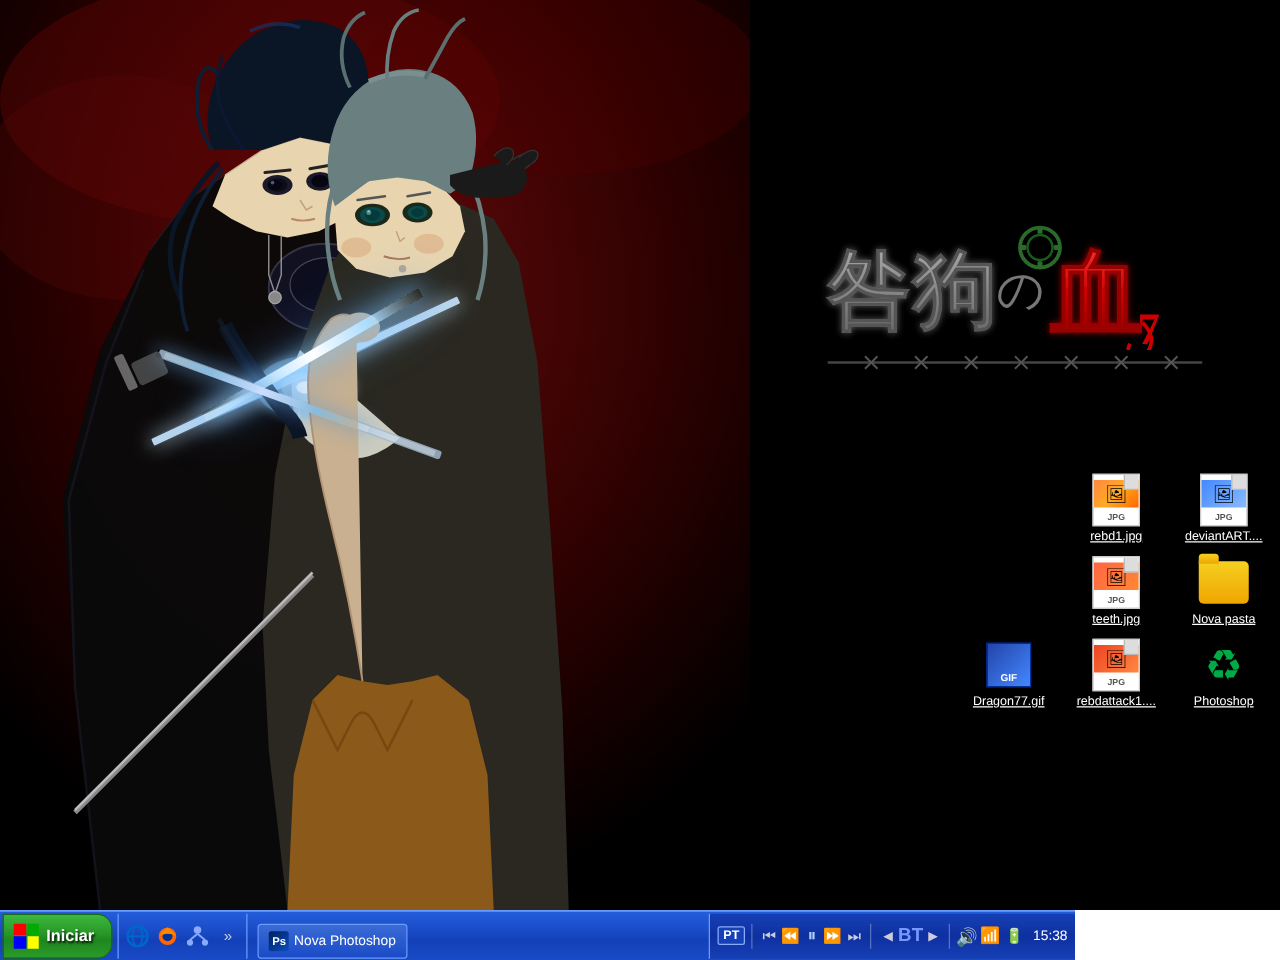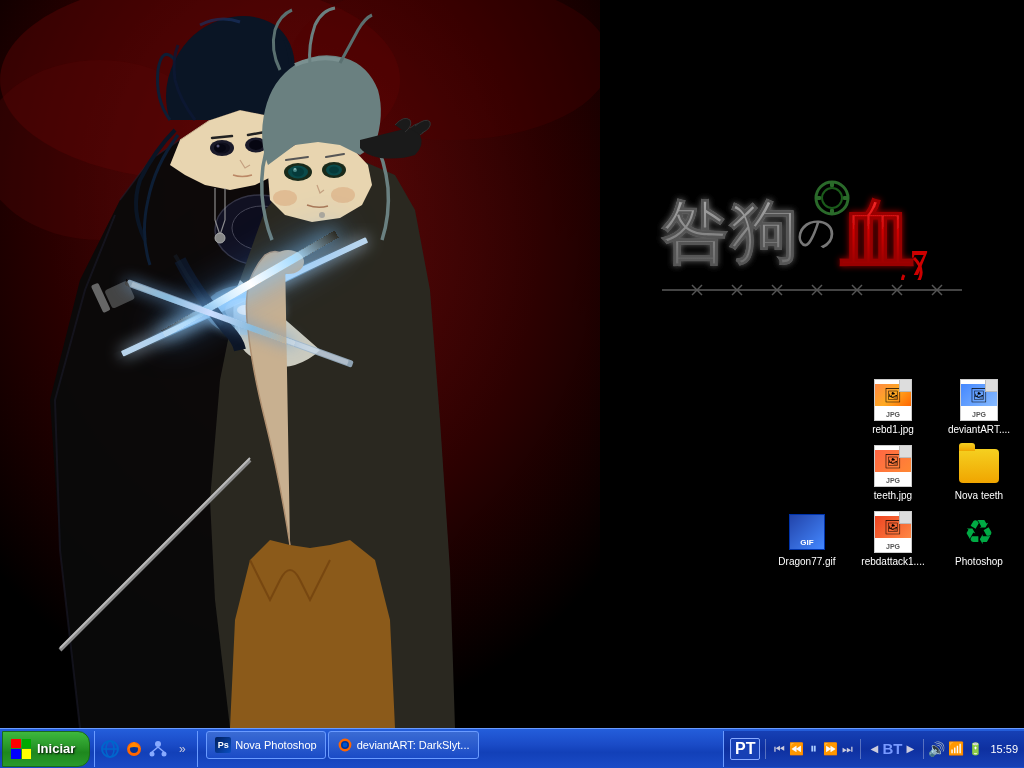--- a/index.html
+++ b/index.html
@@ -100,20 +100,21 @@
     }
 
     .icon-label {
       color: #ffffff;
       font-size: 10px;
       text-align: center;
       text-shadow: 1px 1px 2px #000;
       padding: 1px 3px;
       word-break: break-word;
       max-width: 70px;
+      text-decoration: underline;
     }
 
     .folder-icon {
       width: 40px;
       height: 34px;
       background: linear-gradient(to bottom, #f5d020, #f0a500);
       border-radius: 0 4px 4px 4px;
       position: relative;
     }
     .folder-icon::before {
@@ -143,21 +144,21 @@
       height: 40px;
       display: flex;
       align-items: center;
       justify-content: center;
       font-size: 30px;
       color: #00aa44;
     }
 
     
     #taskbar {
-      width: 1024px;
+      width: 860px;
       height: 40px;
       background: linear-gradient(to bottom, #245edb 0%, #1a4bc7 40%, #1240b8 60%, #1a4bc7 100%);
       position: absolute;
       bottom: 0;
       left: 0;
       display: flex;
       align-items: center;
       border-top: 1px solid #6a9bff;
     }
 
@@ -213,21 +214,21 @@
       display: flex;
       align-items: center;
       justify-content: center;
       cursor: pointer;
       border-radius: 2px;
     }
 
     
     .taskbar-items {
       display: flex;
-      align-items: flex-start;
+      align-items: flex-end;
       gap: 2px;
       flex: 1;
       padding: 0 4px;
       height: 36px;
     }
 
     .taskbar-item {
       height: 28px;
       background: linear-gradient(to bottom, #3a6bd4 0%, #1a4bc7 100%);
       border: 1px solid #6a9bff;
@@ -275,21 +276,21 @@
       color: #fff;
       font-size: 11px;
       padding-left: 4px;
       text-align: center;
     }
 
     .lang-indicator {
       background: #1640b5;
       border: 1px solid #88aaff;
       color: #fff;
-      font-size: 16px;
+      font-size: 10px;
       font-weight: bold;
       padding: 1px 4px;
       border-radius: 2px;
     }
 
     
     .media-controls {
       display: flex;
       align-items: center;
       gap: 1px;
@@ -677,21 +678,21 @@
               <div class="img-file-preview" style="background: linear-gradient(135deg, #ff6644, #ff8833);">🖼</div>
               <div class="ext">JPG</div>
             </div>
           </div>
           <div class="icon-label">teeth.jpg</div>
         </div>
         <div class="desktop-icon">
           <div class="icon-img">
             <div class="folder-icon"></div>
           </div>
-          <div class="icon-label">Nova teeth</div>
+          <div class="icon-label">Nova pasta</div>
         </div>
       </div>
 
       <div class="icon-row">
         <div class="desktop-icon">
           <div class="icon-img">
             <div class="gif-icon" style="background: linear-gradient(135deg, #2244aa, #4488ff);">
               <span style="font-size:8px;font-weight:bold;color:#fff;margin-top:21px;">GIF</span>
             </div>
           </div>
@@ -759,30 +760,20 @@
     <div class="ql-icon">
       <span style="color:#ccd;font-size:12px;">»</span>
     </div>
   </div>
 
   <div class="taskbar-items">
     <div class="taskbar-item">
       <div class="taskbar-item-icon ps-icon">Ps</div>
       <span>Nova Photoshop</span>
     </div>
-    <div class="taskbar-item">
-      <div class="taskbar-item-icon">
-        <svg width="16" height="16" viewBox="0 0 20 20">
-          <circle cx="10" cy="10" r="8" fill="#ff6600"></circle>
-          <circle cx="10" cy="10" r="5" fill="#003399"></circle>
-          <circle cx="10" cy="10" r="3" fill="#0055cc"></circle>
-        </svg>
-      </div>
-      <span>deviantART: DarkSlyt...</span>
-    </div>
   </div>
 
   <div class="system-tray">
 
     <div class="lang-indicator">PT</div>
 
     <div class="tray-sep"></div>
 
     <div class="media-controls">
       <div class="tray-icon">⏮</div>
@@ -801,16 +792,16 @@
     </div>
 
     <div class="tray-sep"></div>
 
     <div class="tray-icon" style="font-size:14px;">🔊</div>
 
     <div class="tray-icon" style="font-size:13px;">📶</div>
 
     <div class="tray-icon" style="font-size:12px;">🔋</div>
 
-    <div class="tray-time">15:59</div>
+    <div class="tray-time">15:38</div>
   </div>
 
 </div>
 
 </body></html>

